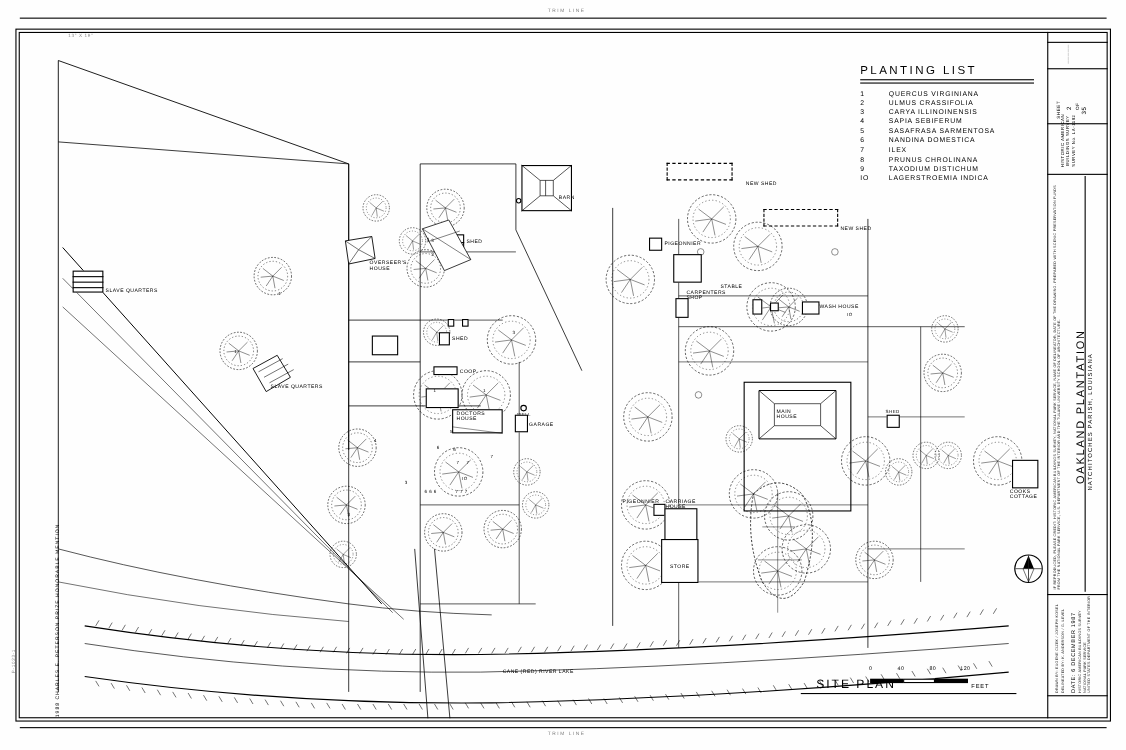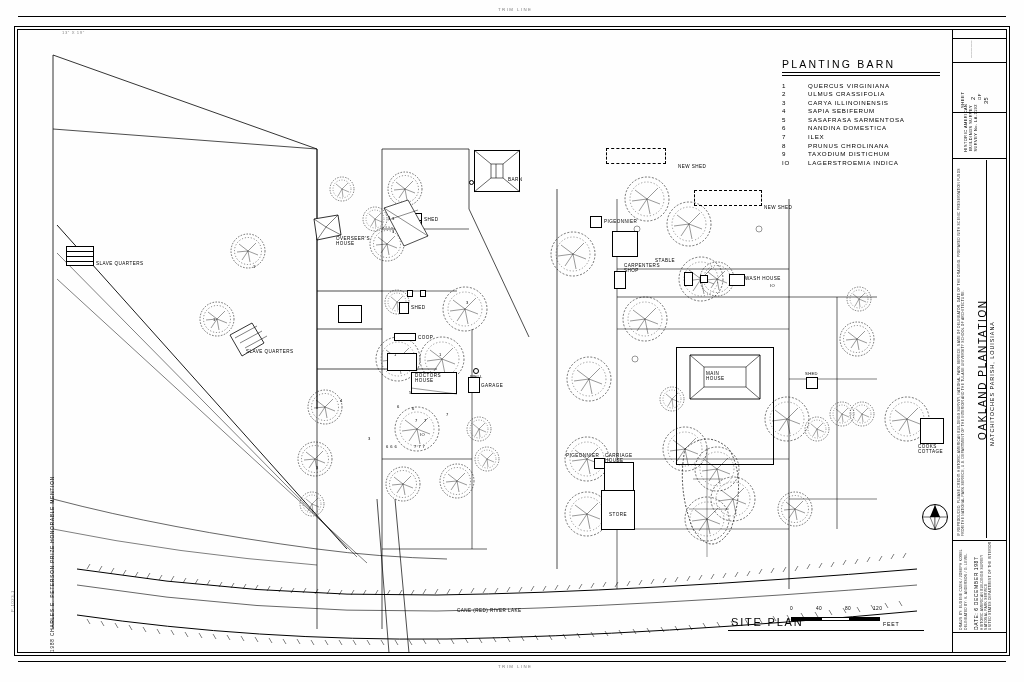--- a/index.html
+++ b/index.html
@@ -403,21 +403,21 @@
     <svg width="26" height="26" style="margin:-1px 0 0 -1px;">
       <path d="M13,1 L13,25 M1,13 L25,13" stroke="#000" stroke-width="0.6" fill="none"></path>
       <path d="M13,1 L8,13 L13,13 Z" fill="#000"></path>
       <path d="M13,1 L18,13 L13,13 Z" fill="#000"></path>
       <path d="M13,25 L8,13 L13,13 Z" fill="#fff" stroke="#000" stroke-width="0.5"></path>
       <path d="M13,25 L18,13 L13,13 Z" fill="#fff" stroke="#000" stroke-width="0.5"></path>
     </svg>
   </div>
 
   <div class="abs" style="left:782px;top:58px;width:160px;">
-    <div class="txt pl-title">PLANTING  BARN</div>
+    <div class="txt pl-title">PLANTING  LIST</div>
     <div class="pl-rule" style="margin-top:2px;width:158px;"></div>
     <div class="pl-rule2" style="margin-top:1.5px;width:158px;"></div>
     <div style="margin-top:6px;position:relative;">
       <div class="txt pl-row" style="position:relative;">
           <span class="pl-num">1</span>
           <span class="pl-name">QUERCUS  VIRGINIANA</span>
         </div>
       <div class="txt pl-row" style="position:relative;">
           <span class="pl-num">2</span>
           <span class="pl-name">ULMUS  CRASSIFOLIA</span>
@@ -451,21 +451,21 @@
           <span class="pl-name">TAXODIUM    DISTICHUM</span>
         </div>
       <div class="txt pl-row" style="position:relative;">
           <span class="pl-num">IO</span>
           <span class="pl-name">LAGERSTROEMIA   INDICA</span>
         </div>
     </div>
   </div>
 
   <div class="abs" style="left:728px;top:606px;width:200px;">
-    <div class="txt site-title abs" style="left:3px;top:10px;">SITE  PLAN</div>
+    <div class="txt site-title abs" style="left:14px;top:10px;">SITE  PLAN</div>
     <div class="abs txt sb-num" style="left:62px;top:0;">0</div>
     <div class="abs txt sb-num" style="left:88px;top:0;">40</div>
     <div class="abs txt sb-num" style="left:117px;top:0;">80</div>
     <div class="abs txt sb-num" style="left:145px;top:0;">120</div>
     <div class="abs sb-seg" style="left:63px;top:11px;width:30px;"></div>
     <div class="abs sb-seg-w" style="left:93px;top:11px;width:29px;"></div>
     <div class="abs sb-seg" style="left:122px;top:11px;width:30px;"></div>
     <div class="abs txt sb-feet" style="left:155px;top:15px;">FEET</div>
     <div class="abs sb-rule" style="left:0;top:24px;width:196px;"></div>
   </div>

